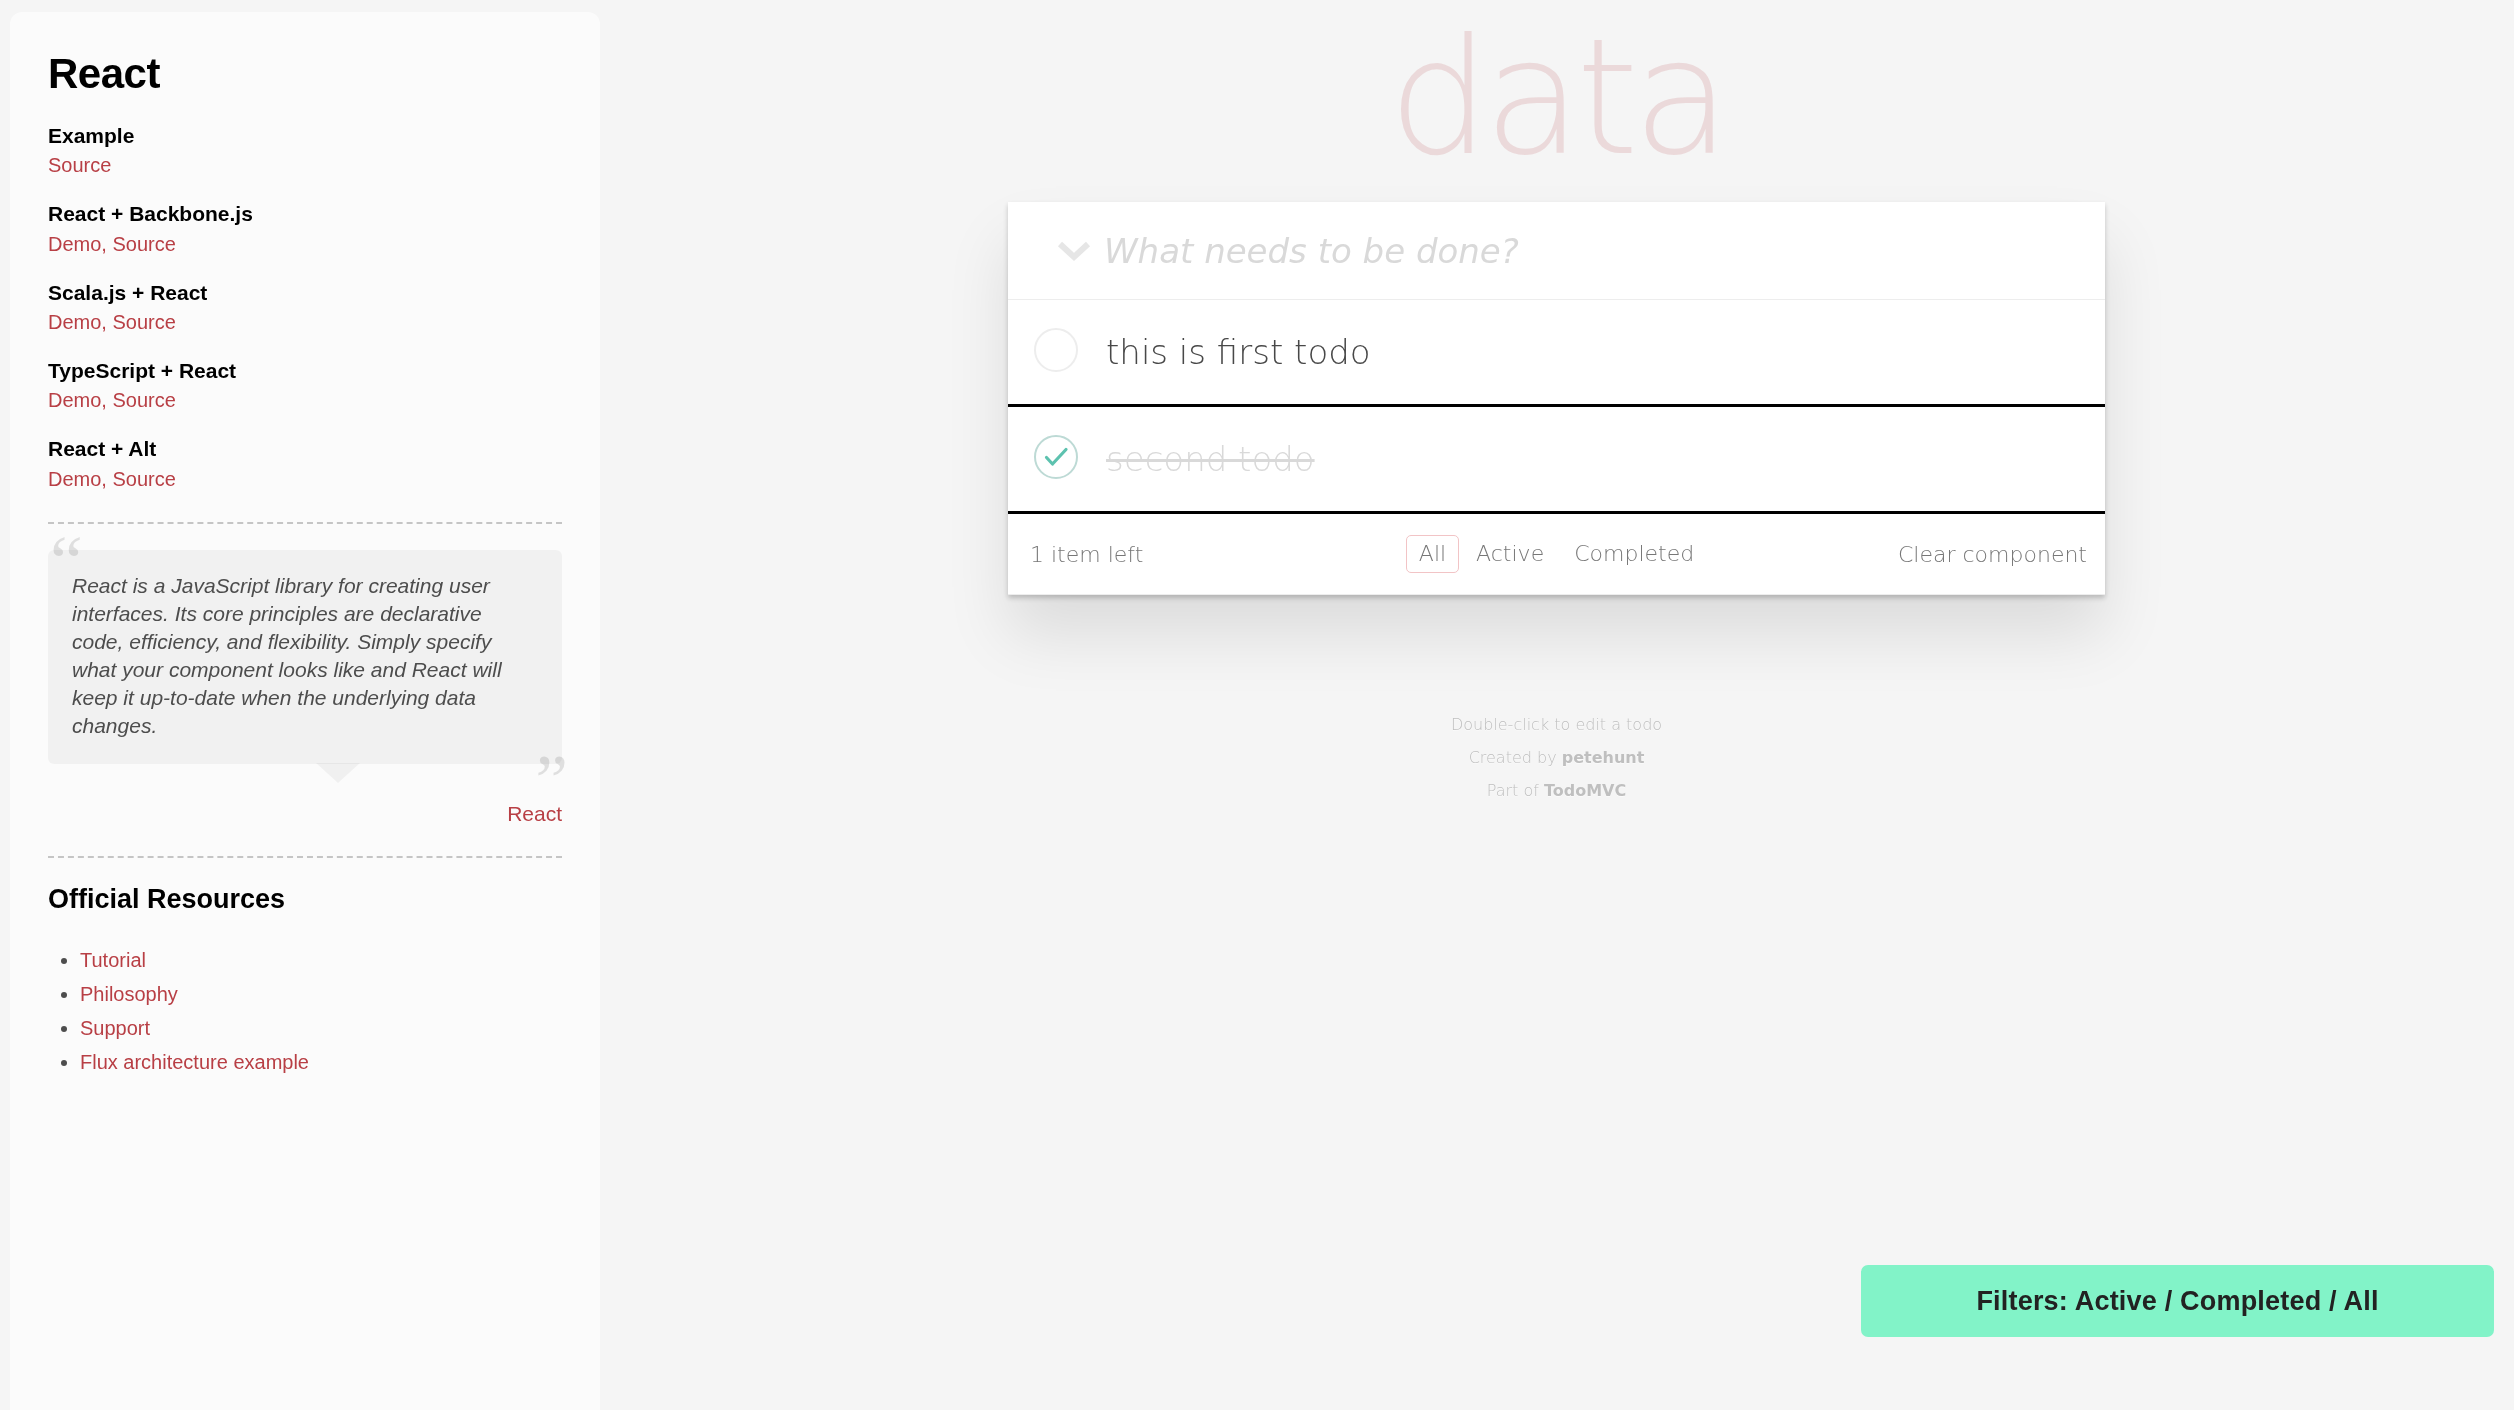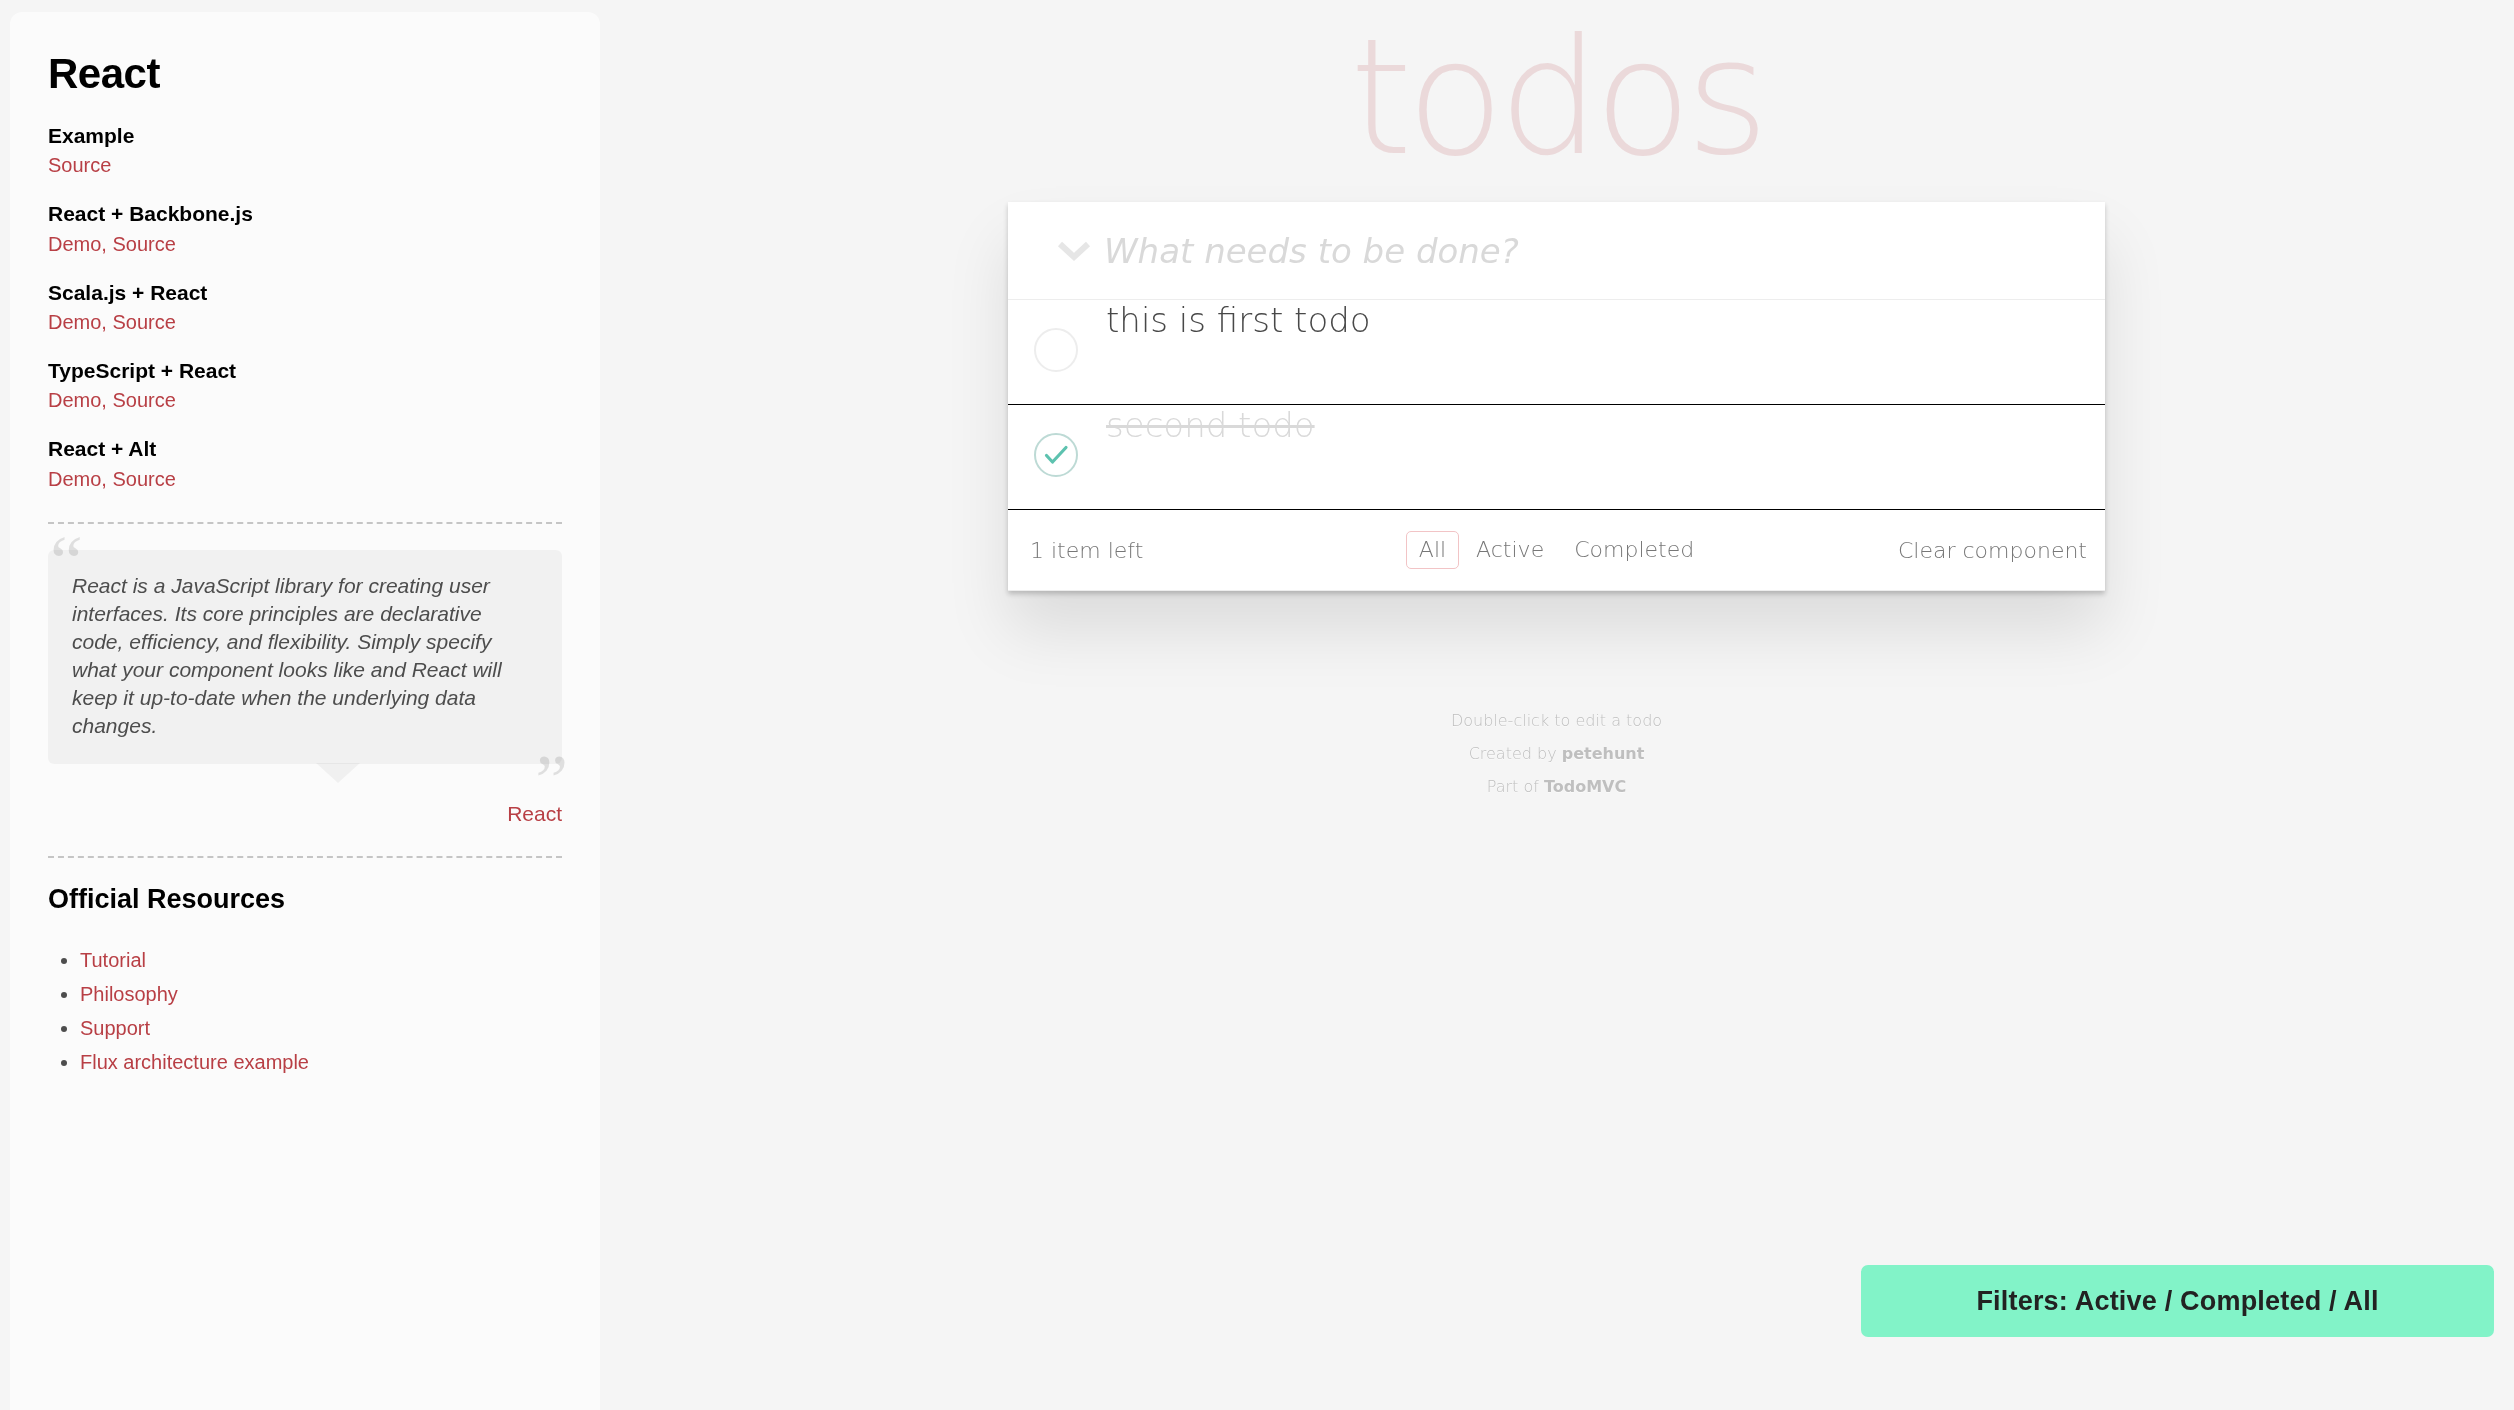--- a/index.html
+++ b/index.html
@@ -242,23 +242,23 @@
     font-style: italic;
     font-weight: 300;
     color: #d9d9d9;
   }
 
   .todo-list { margin: 0; padding: 0; list-style: none; }
 
   .todo-item {
     position: relative;
     height: 104px;
-    border-bottom: 1px solid #000000;
+    border-bottom: 3px solid #000000;
     display: flex;
-    align-items: flex-start;
+    align-items: center;
   }
 
   .toggle-box {
     width: 96px;
     height: 104px;
     display: flex;
     align-items: center;
     justify-content: center;
     cursor: pointer;
     flex: 0 0 96px;
@@ -433,21 +433,21 @@
       <li><a href="#">Tutorial</a></li>
       <li><a href="#">Philosophy</a></li>
       <li><a href="#">Support</a></li>
       <li><a href="#">Flux architecture example</a></li>
     </ul>
 
   </aside>
 
   <div class="todoapp-wrap">
 
-    <h1 class="todo-title">todos</h1>
+    <h1 class="todo-title">data</h1>
 
     <section class="todoapp">
 
       <header class="header-row">
         <label class="toggle-all-label">
           <span>
             <svg width="34" height="22" viewBox="0 0 34 22" aria-hidden="true">
               <path d="M3 4 L17 17 L31 4" fill="none" stroke="#e6e6e6" stroke-width="6" stroke-linecap="butt" stroke-linejoin="miter"></path>
             </svg>
           </span>

